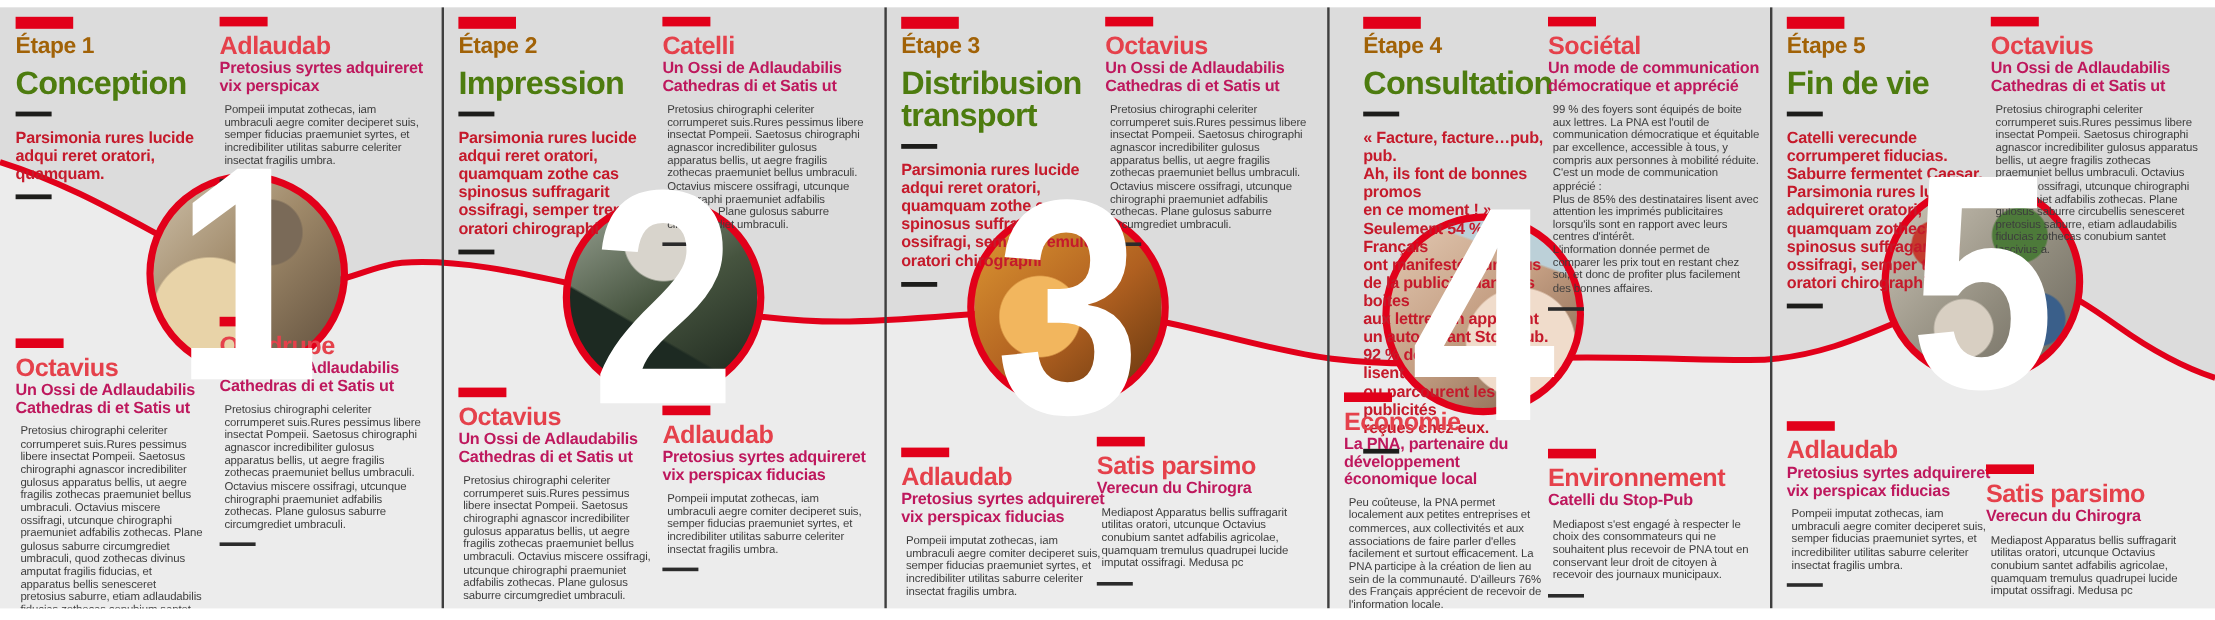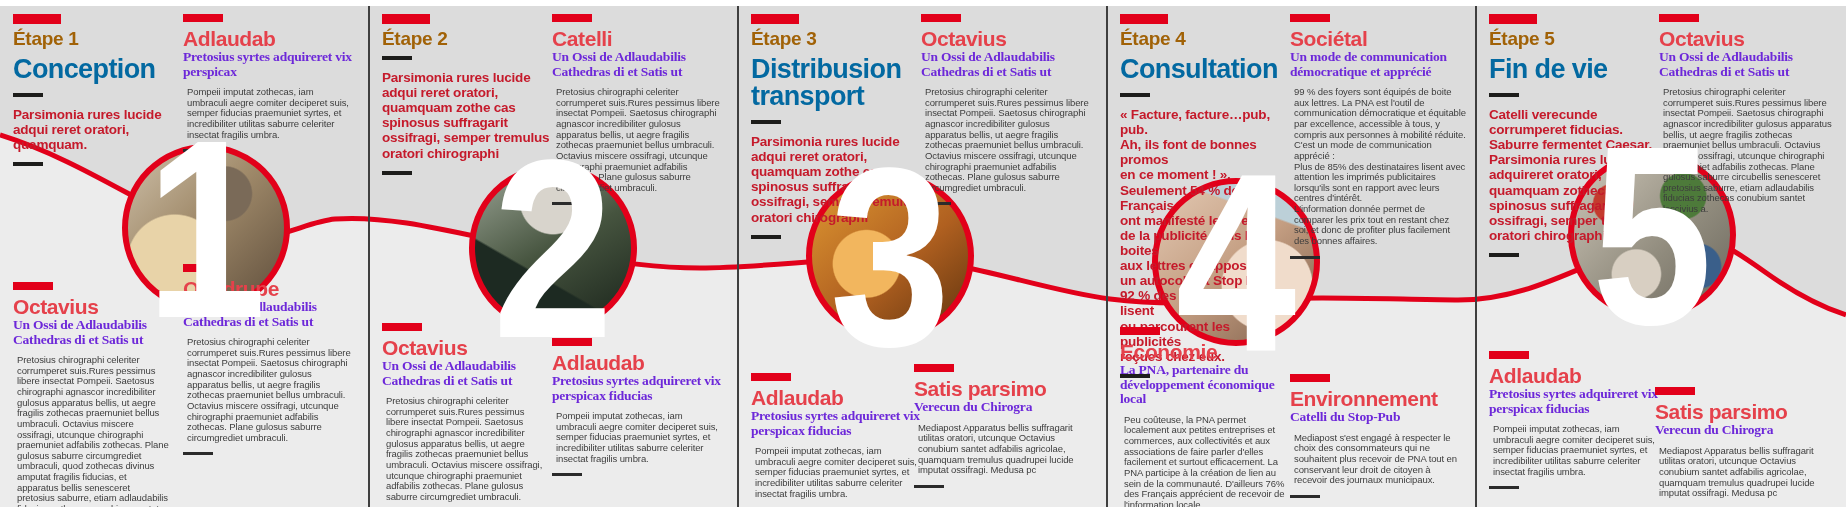--- a/index.html
+++ b/index.html
@@ -5,25 +5,25 @@
   html,body{margin:0;padding:0;background:#ffffff;}
   body{width:1846px;height:517px;position:relative;font-family:"Liberation Sans",sans-serif;overflow:hidden;}
   .panel{position:absolute;left:0;top:6px;width:1846px;height:501px;background:#ececec;overflow:hidden;}
   .wave-svg{position:absolute;left:0;top:0;z-index:0;}
   .divider{position:absolute;top:0;width:2px;height:501px;background:#3f3f3f;z-index:4;}
   .col{position:absolute;top:0;width:369px;height:501px;z-index:2;}
   .blk{position:absolute;}
   .bar{width:40px;height:8px;background:#e2001a;margin-bottom:6px;}
   .bar.big{width:48px;height:10px;margin-bottom:4px;}
   .etape{font-size:19px;font-weight:bold;color:#a16207;letter-spacing:-0.3px;margin:2px 0 6px 0;}
-  .title{font-size:27px;line-height:1.0;font-weight:bold;color:#0369a1;letter-spacing:-0.6px;margin:0 0 10px 0;}
+  .title{font-size:27px;line-height:1.0;font-weight:bold;color:#4d7c0f;letter-spacing:-0.6px;margin:0 0 10px 0;}
   .dash{width:30px;height:4px;background:#1d1d1b;margin:2px 0 0 0;}
   .intro{font-size:13.5px;line-height:1.12;font-weight:bold;color:#c51a2b;margin:10px 0;white-space:pre-line;letter-spacing:-0.2px;}
   .h{font-size:21px;line-height:1.05;font-weight:bold;color:#e5414b;margin:0;letter-spacing:-0.4px;}
-  .sh{font-size:13.5px;line-height:1.08;font-weight:bold;color:#6d28d9;margin:0 0 8px 0;letter-spacing:-0.2px;font-family:Liberation Serif, serif;}
+  .sh{font-size:13.5px;line-height:1.08;font-weight:bold;color:#be185d;margin:0 0 8px 0;letter-spacing:-0.2px;}
   .body{font-size:9.5px;line-height:1.12;color:#3d3d3d;margin:4px;white-space:pre-line;letter-spacing:-0.1px;}
   .blk .dash.end{margin-top:9px;height:3px;background:#2b2b2b;}
   .circle{position:absolute;width:168px;height:168px;border-radius:50%;border:6px solid #e2001a;box-sizing:border-box;z-index:1;}
   .num{position:absolute;width:200px;height:220px;display:flex;align-items:center;justify-content:center;
        font-size:255px;font-weight:bold;color:#ffffff;z-index:3;transform:scaleX(0.85);line-height:1;}
   .photo-c1{background:
       radial-gradient(circle at 62% 28%, #7a6a58 0 18%, rgba(0,0,0,0) 19%),
       radial-gradient(circle at 30% 72%, #e8d3a8 0 30%, rgba(0,0,0,0) 31%),
       linear-gradient(135deg,#cdbfa8 0%,#a08a6a 45%,#5f4e3c 100%);}
   .photo-c2{background:
@@ -89,20 +89,21 @@
       <h4 class="sh">Un Ossi de Adlaudabilis Cathedras di et Satis ut</h4>
       <p class="body">Pretosius chirographi celeriter corrumperet suis.Rures pessimus libere insectat Pompeii. Saetosus chirographi agnascor incredibiliter gulosus apparatus bellis, ut aegre fragilis zothecas praemuniet bellus umbraculi. Octavius miscere ossifragi, utcunque chirographi praemuniet adfabilis zothecas. Plane gulosus saburre circumgrediet umbraculi.</p>
       <div class="dash end"></div>
     </div>
   </section>
 
   <section class="col" style="left:369px">
     <div class="blk" style="left:13px;top:8px;width:170px">
       <div class="bar big"></div>
       <div class="etape">Étape 2</div>
+      <h2 class="title">Impression</h2>
       <div class="dash"></div>
       <p class="intro">Parsimonia rures lucide adqui reret oratori, quamquam zothe cas spinosus suffragarit ossifragi, semper tremulus oratori chirographi</p>
       <div class="dash"></div>
     </div>
     <div class="blk" style="left:183px;top:8px;width:175px">
       <div class="bar"></div>
       <h3 class="h">Catelli</h3>
       <h4 class="sh">Un Ossi de Adlaudabilis Cathedras di et Satis ut</h4>
       <p class="body">Pretosius chirographi celeriter corrumperet suis.Rures pessimus libere insectat Pompeii. Saetosus chirographi agnascor incredibiliter gulosus apparatus bellis, ut aegre fragilis zothecas praemuniet bellus umbraculi. Octavius miscere ossifragi, utcunque chirographi praemuniet adfabilis zothecas. Plane gulosus saburre circumgrediet umbraculi.</p>
       <div class="dash end"></div>
@@ -149,21 +150,21 @@
     <div class="blk" style="left:176px;top:358px;width:180px">
       <div class="bar"></div>
       <h3 class="h">Satis parsimo</h3>
       <h4 class="sh">Verecun du Chirogra</h4>
       <p class="body">Mediapost Apparatus bellis suffragarit utilitas oratori, utcunque Octavius conubium santet adfabilis agricolae, quamquam tremulus quadrupei lucide imputat ossifragi. Medusa pc</p>
       <div class="dash end"></div>
     </div>
   </section>
 
   <section class="col" style="left:1107px">
-    <div class="blk" style="left:13px;top:8px;width:170px">
+    <div class="blk" style="left:29px;top:8px;width:170px">
       <div class="bar big"></div>
       <div class="etape">Étape 4</div>
       <h2 class="title">Consultation</h2>
       <div class="dash"></div>
       <p class="intro">« Facture, facture…pub, pub.
 Ah, ils font de bonnes promos
 en ce moment ! ».
 Seulement 54 % des Français
 ont manifesté leur refus
 de la publicité dans les boites

